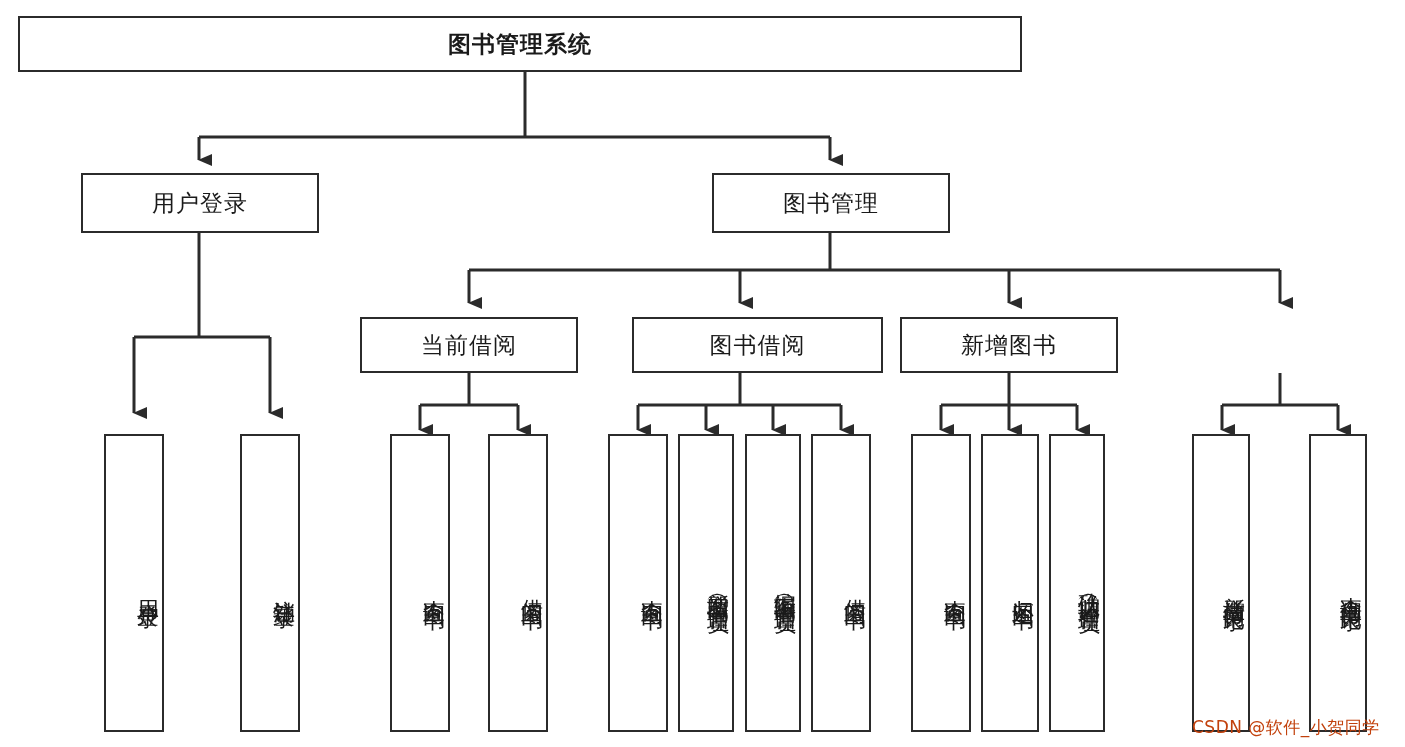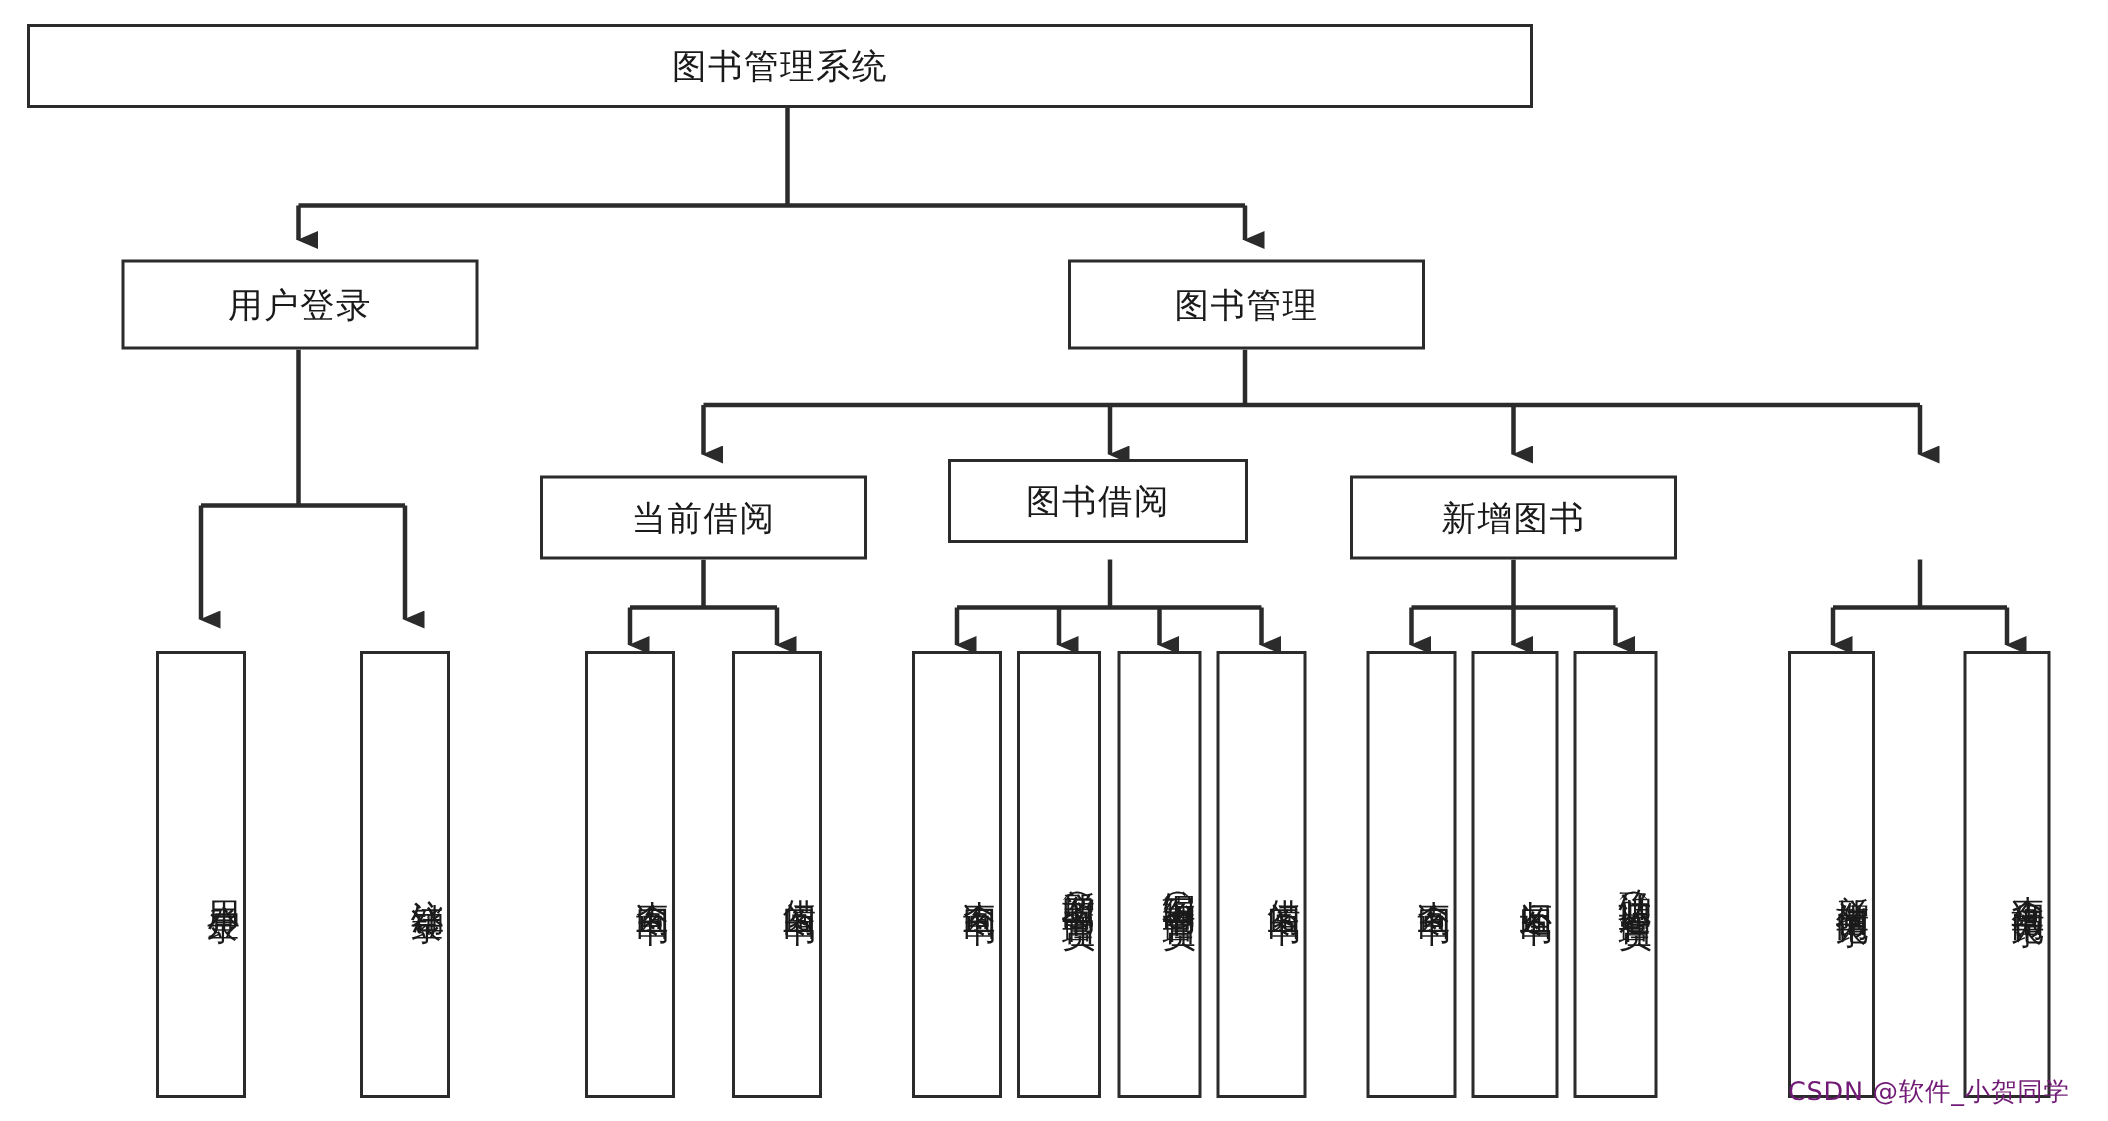--- a/index.html
+++ b/index.html
@@ -55,21 +55,21 @@
   }
   .node.vert .vlabel {
     writing-mode: vertical-rl;
     text-orientation: upright;
     display: block;
     white-space: nowrap;
   }
   .watermark {
     position: absolute;
     font-size: 17px;
-    color: #701a75;
+    color: #c2410c;
     white-space: nowrap;
     letter-spacing: 0.5px;
     user-select: none;
   }
 </style>
 </head>
 <body>
 
 <div id="canvas">
 
@@ -116,35 +116,35 @@
       <path d="M1009,405 L1009,430" marker-end="url(#arrow)"></path>
       <path d="M1077,405 L1077,430" marker-end="url(#arrow)"></path>
 
       <path d="M1280,373 L1280,405"></path>
       <path d="M1222,405 L1338,405"></path>
       <path d="M1222,405 L1222,430" marker-end="url(#arrow)"></path>
       <path d="M1338,405 L1338,430" marker-end="url(#arrow)"></path>
     </g>
   </svg>
 
-  <div class="node horiz root" style="left:18px; top:16px; width:1004px; height:56px;">
+  <div class="node horiz root" style="left:18px; top:16px; width:1004px; height:56px;font-weight:bold;">
     <span>图书管理系统</span>
   </div>
 
   <div class="node horiz" style="left:81px; top:173px; width:238px; height:60px;">
     <span>用户登录</span>
   </div>
   <div class="node horiz" style="left:712px; top:173px; width:238px; height:60px;">
     <span>图书管理</span>
   </div>
 
   <div class="node horiz" style="left:360px; top:317px; width:218px; height:56px;">
     <span>当前借阅</span>
   </div>
-  <div class="node horiz" style="left:632px; top:306px; width:200px; height:56px;">
+  <div class="node horiz" style="left:632px; top:317px; width:251px; height:56px;">
     <span>图书借阅</span>
   </div>
   <div class="node horiz" style="left:900px; top:317px; width:218px; height:56px;">
     <span>新增图书</span>
   </div>
 
   <div class="node vert" style="left:104px; top:434px; width:60px; height:298px;">
     <span class="vlabel">用户登录</span>
   </div>
   <div class="node vert" style="left:240px; top:434px; width:60px; height:298px;">

